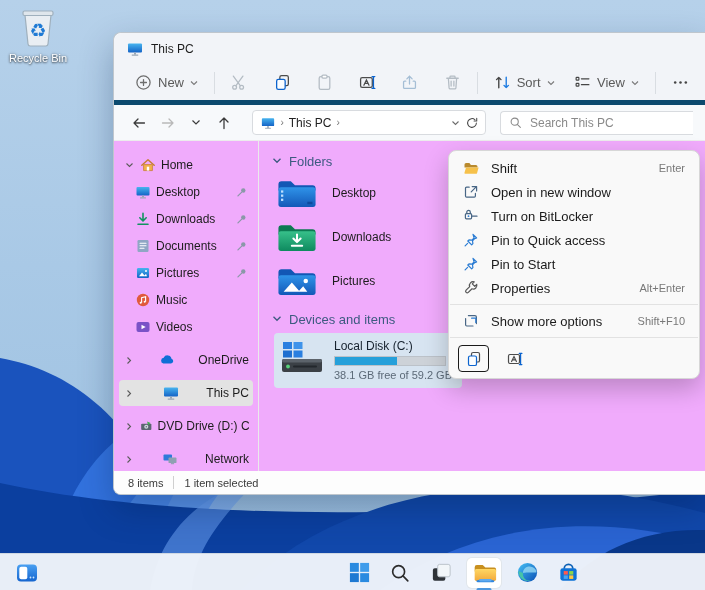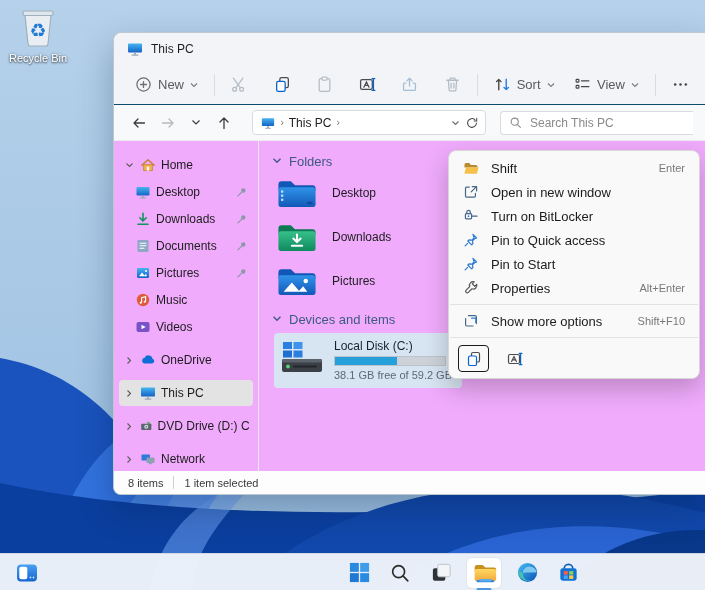--- a/index.html
+++ b/index.html
@@ -18,21 +18,21 @@
 
   
   .window { position:absolute; left:113px; top:32px; width:592px; height:463px; z-index:2;
     background:#fdfdfd; border:1px solid #bfc6cd; border-right:none; border-radius:8px 0 0 8px;
     box-shadow:0 14px 34px rgba(0,30,70,.30); display:flex; flex-direction:column; overflow:hidden; }
   .titlebar { height:32px; flex:0 0 32px; background:#f2f4f8; display:flex; align-items:center;
     gap:8px; padding-left:13px; border-radius:8px 0 0 0; }
   .titlebar .t-label { font-size:12px; color:#1d1d1d; }
 
   .toolbar { height:40px; flex:0 0 40px; background:#f2f4f8; display:flex; align-items:center;
-    padding:0 10px 0 15px; border-bottom:1px solid #0c4a6e; }
+    padding:0 10px 0 15px; border-bottom:5px solid #0c4a6e; }
   .tbtn { display:flex; align-items:center; gap:6px; border:none; background:transparent;
     padding:5px 6px; border-radius:4px; font-size:13px; color:#5a5a5a; cursor:default; }
   .tbtn svg { display:block; }
   .tsep { width:1px; height:22px; background:#d9dde2; margin:0 10px; flex:0 0 1px; }
   .sp18 { width:18px; } .sp10 { width:10px; }
 
   .navbar { height:36px; flex:0 0 36px; background:#f7f9fb; display:flex; align-items:center;
     padding:0 12px 0 15px; border-bottom:1px solid #ececec; }
   .nbtn { width:22px; height:24px; display:flex; align-items:center; justify-content:center;
     background:transparent; border:none; border-radius:4px; margin-right:8px; cursor:default; }
@@ -47,21 +47,21 @@
   .searchbox input::placeholder { color:#8a8a8a; }
 
   .winbody { flex:1; display:flex; background:#f0abfc; min-height:0; }
   .sidebar { width:145px; flex:0 0 145px; padding-top:10px; border-right:1px solid #eaeaea; overflow:hidden; }
   .srow { display:flex; align-items:center; height:26px; margin:1px 5px; padding:0 4px; gap:5px;
     border-radius:4px; white-space:nowrap; overflow:hidden; cursor:default; }
   .srow .chev { width:12px; flex:0 0 12px; display:flex; justify-content:center; color:#5c5c5c; }
   .srow .lab { font-size:12px; color:#1c1c1c; overflow:hidden; text-overflow:clip; }
   .srow .pin { margin-left:auto; flex:0 0 14px; }
   .srow.child { padding-left:16px; }
-  .srow.group { margin-top:7px; }
+  .srow.group { margin-top:7px;justify-content:space-between; }
   .srow.selected { background:#e3e3e3; }
 
   .content { flex:1; padding:10px 0 0 13px; min-width:0; }
   .sect-head { display:flex; align-items:center; gap:7px; height:20px; font-size:13px; color:#3d5a80; margin-bottom:4px; }
   .sect-head .sh-chev { color:#3d5a80; font-size:10px; transform:translateY(-1px); }
   .ftile { display:flex; align-items:center; gap:14px; height:36px; margin:3px 0 8px 4px; width:176px;
     border-radius:4px; cursor:default; }
   .ftile .fname { font-size:12px; color:#1c1c1c; }
   .drive-tile { display:flex; align-items:flex-start; gap:10px; width:188px; margin-left:2px; margin-top:4px;
     background:#d7e4f1; border-radius:4px; padding:6px 6px 7px 6px; cursor:default; }

